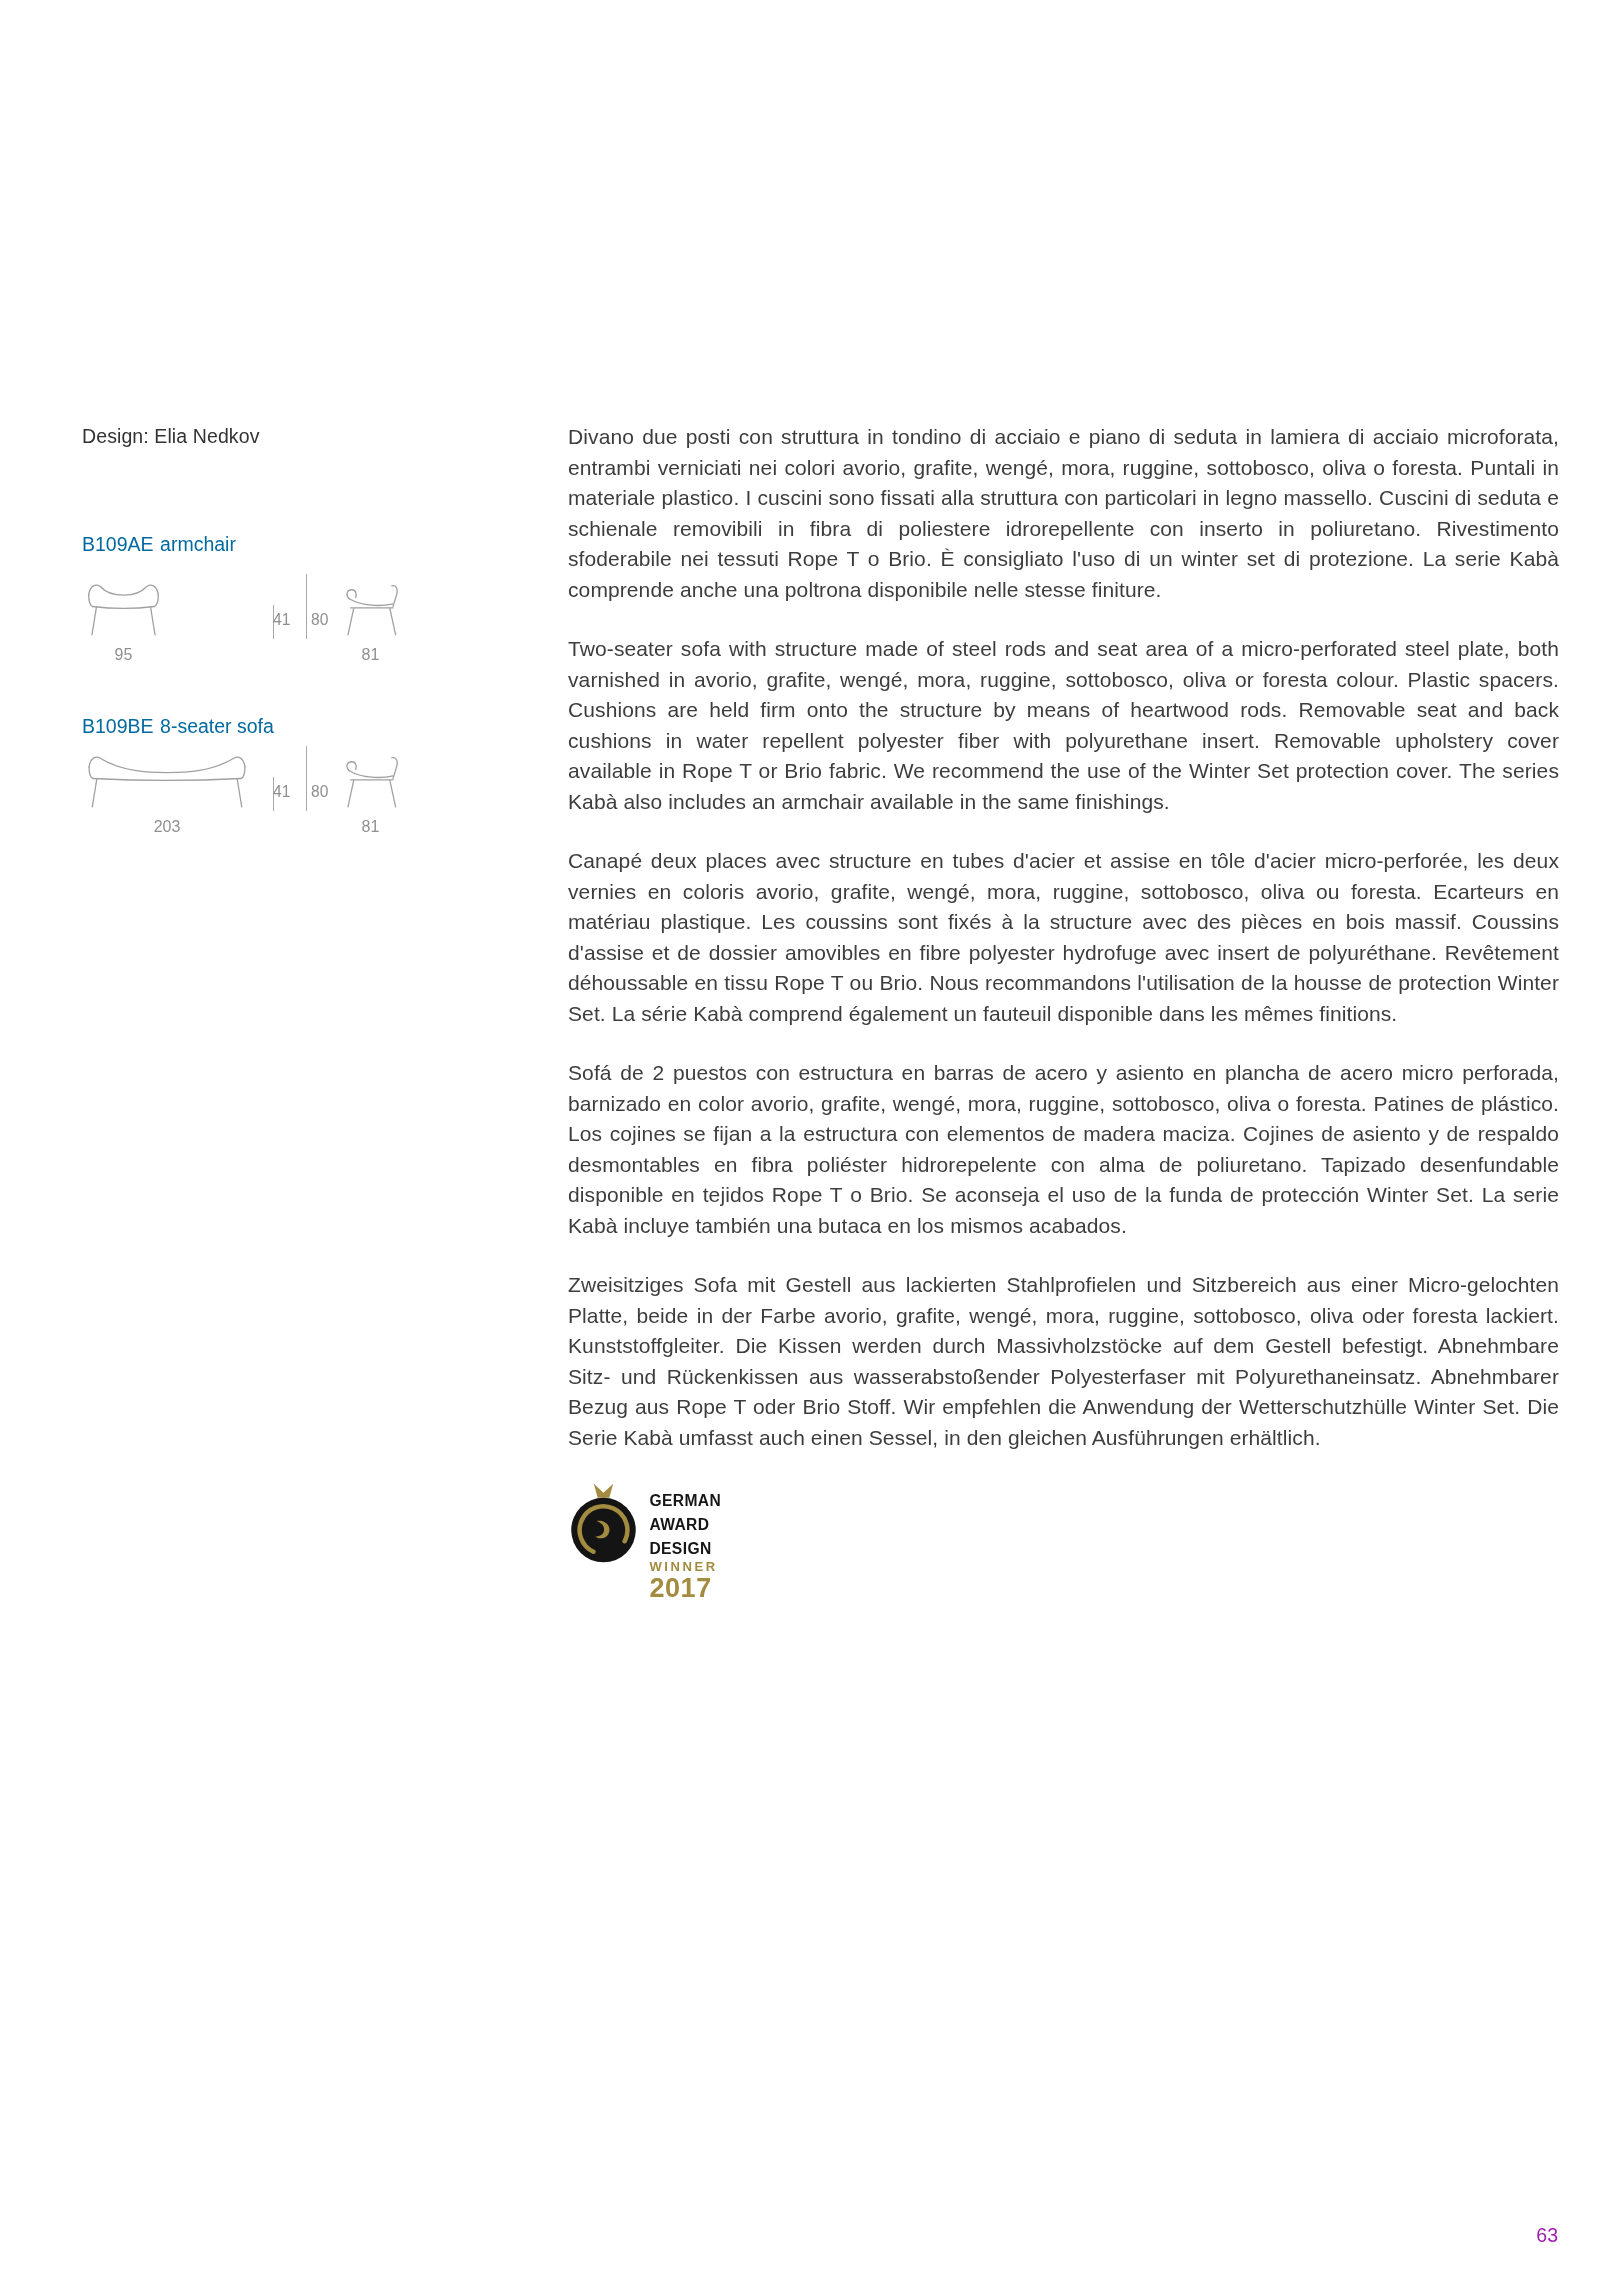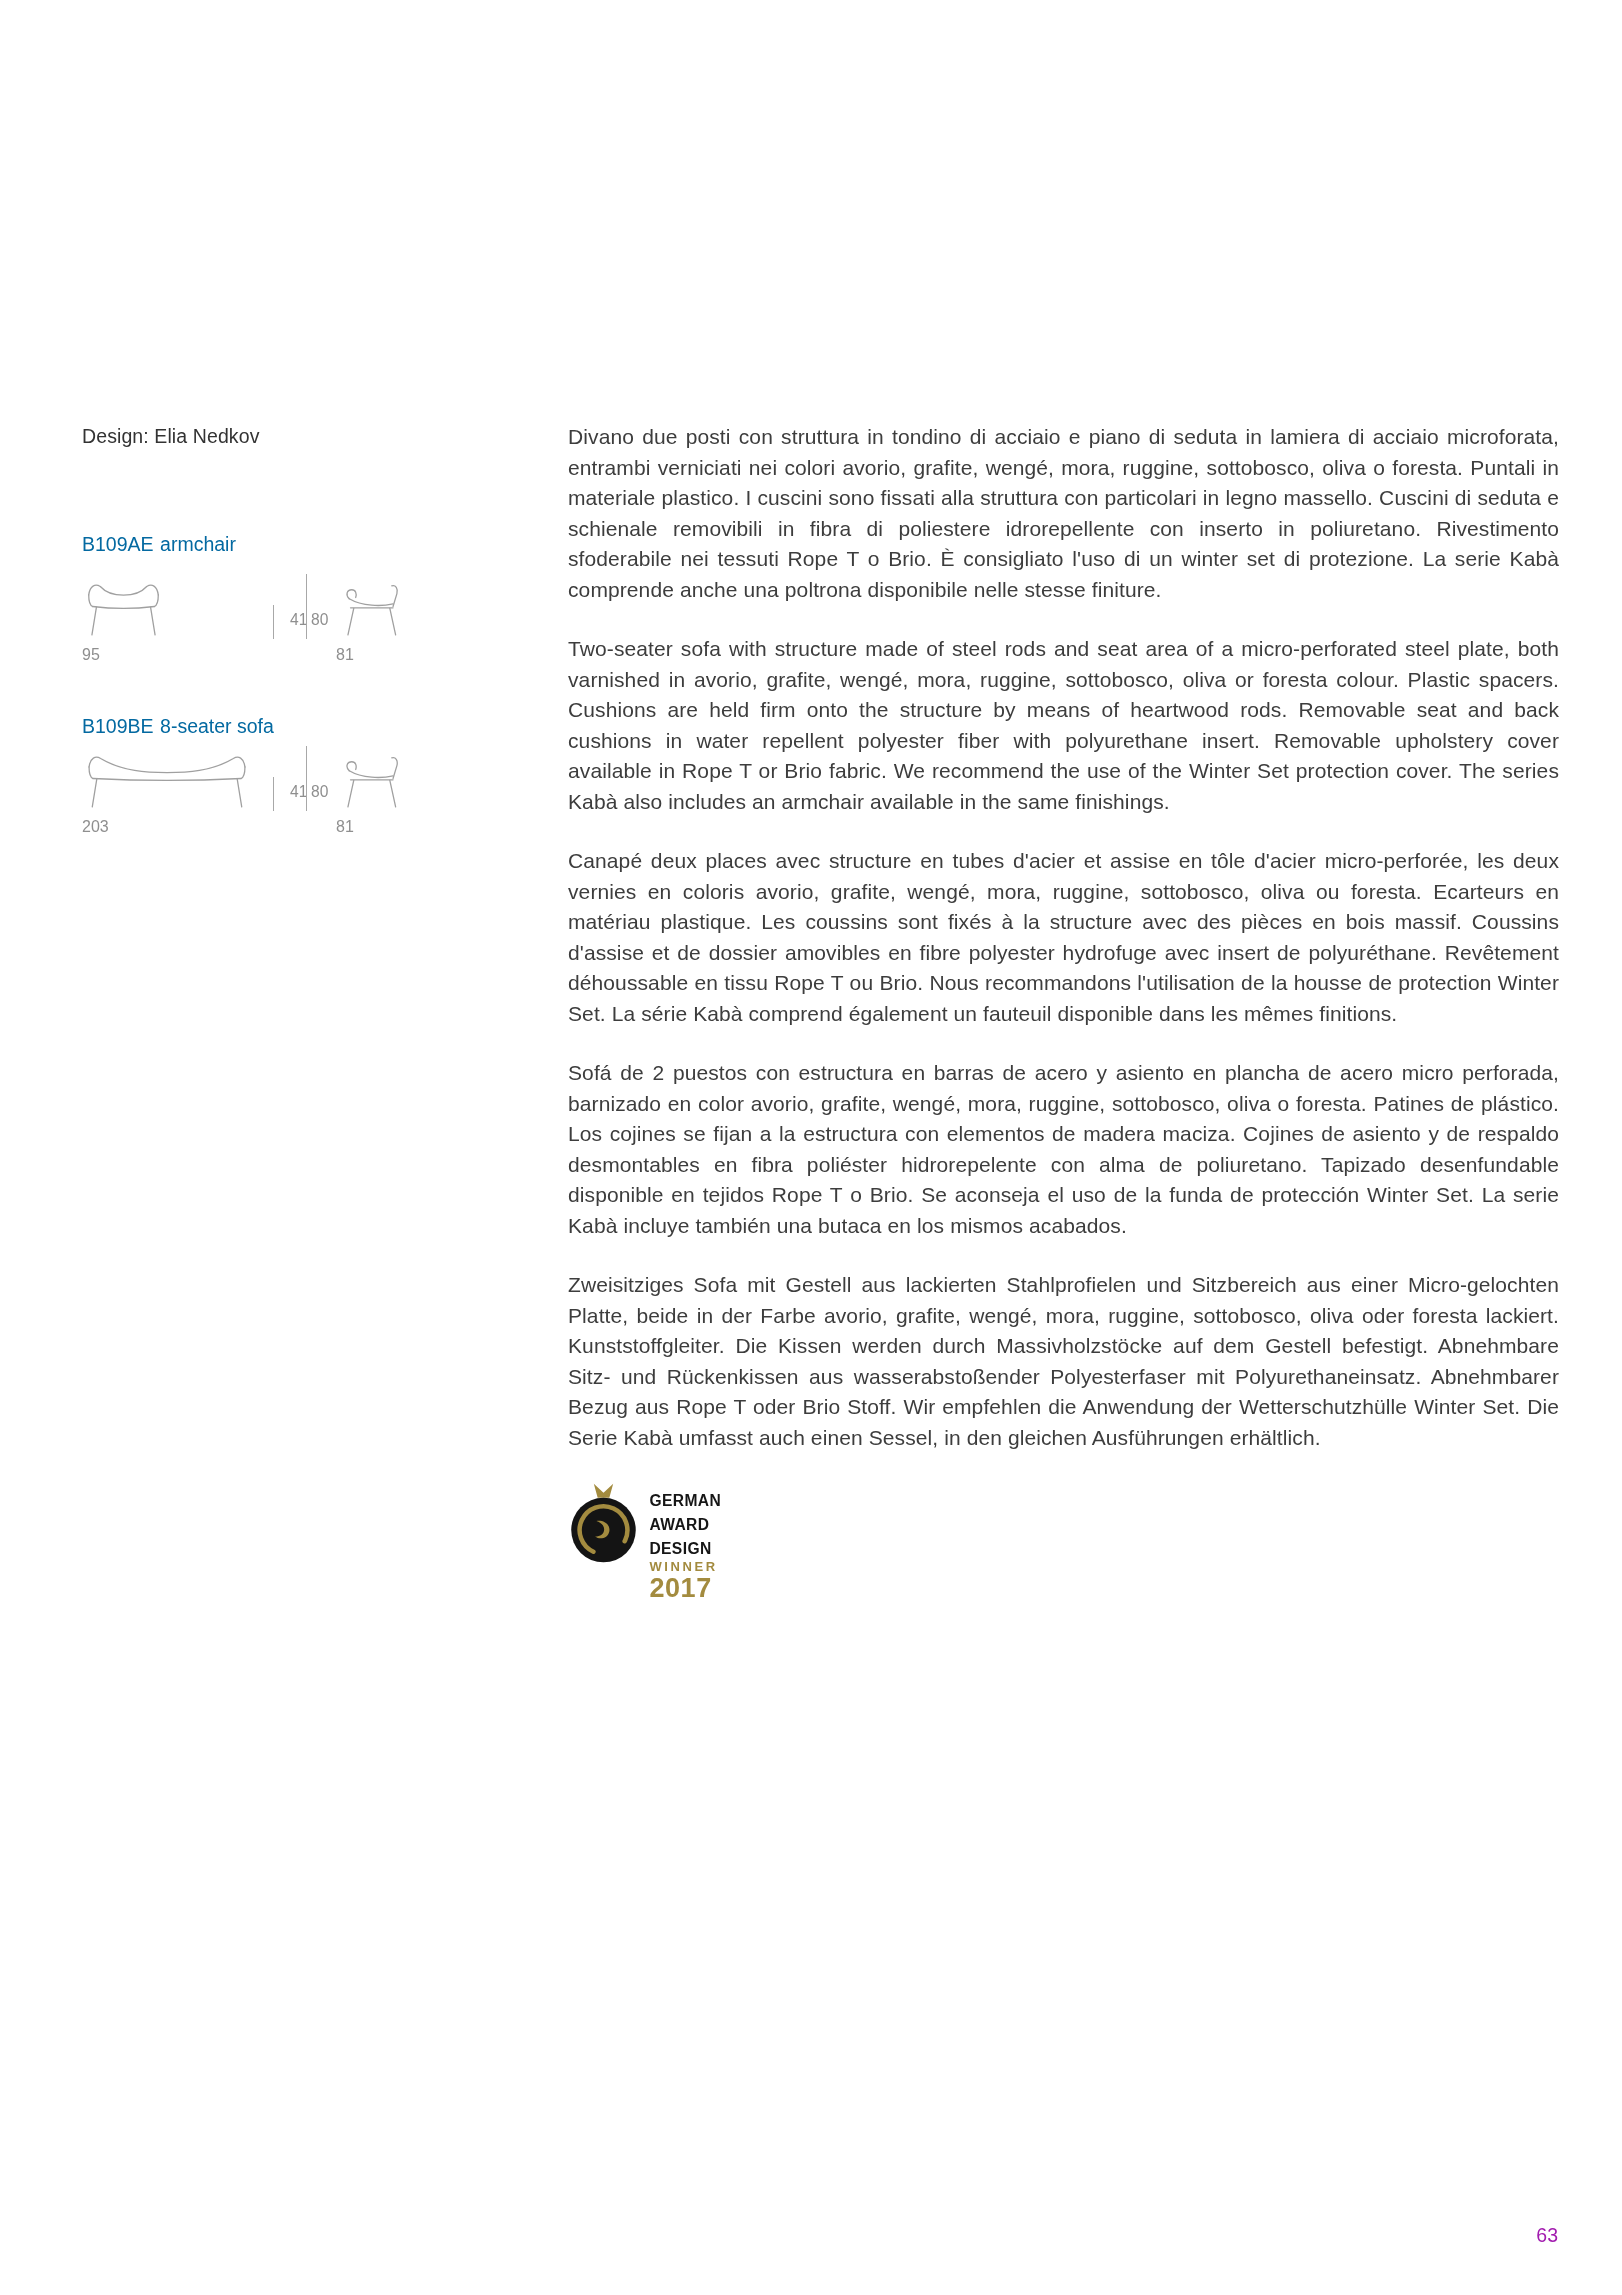--- a/index.html
+++ b/index.html
@@ -14,29 +14,29 @@
   .label-armchair { top:533px; }
   .label-sofa { top:715px; }
 
   .drawing-row { position:absolute; left:82px; width:363px; height:136px; }
   .row-armchair { top:566px; }
   .row-sofa { top:738px; }
   .drawing-row svg { position:absolute; top:6.5px; }
   .front-armchair { left:0; }
   .front-sofa { left:0; }
   .side-view { left:254px; }
-  .dim-number { position:absolute; font-size:16px; color:#8f8f8f; }
+  .dim-number { position:absolute; font-size:16px; color:#8f8f8f; text-align:center; }
   .dim-under-front-a { left:0; width:83px; top:80px; }
   .dim-under-front-s { left:0; width:170px; top:80px; }
   .dim-under-side { left:254px; width:69px; top:80px; }
   .hline { position:absolute; border-left:1.3px solid #a8a8a8; }
   .h41 { left:191px; top:39px; height:34px; }
   .h80 { left:224px; top:7.8px; height:65px; }
   .hlabel { position:absolute; font-size:15.6px; color:#8f8f8f; }
-  .l41 { left:208px; top:45px; }
+  .l41 { left:191px; top:45px; }
   .l80 { left:229px; top:45px; }
 
   
   .right-col { position:absolute; left:568px; top:422px; width:991px; }
   .right-col p { font-size:21px; line-height:30.5px; text-align:justify; color:#3d3d3d; margin:0 0 29px 0; letter-spacing:0.1px; }
 
   
   .award { display:flex; align-items:flex-start; gap:10.4px; margin-top:11.7px; }
   .award-medal { flex:0 0 auto; }
   .award-text { padding-top:2.6px; }

